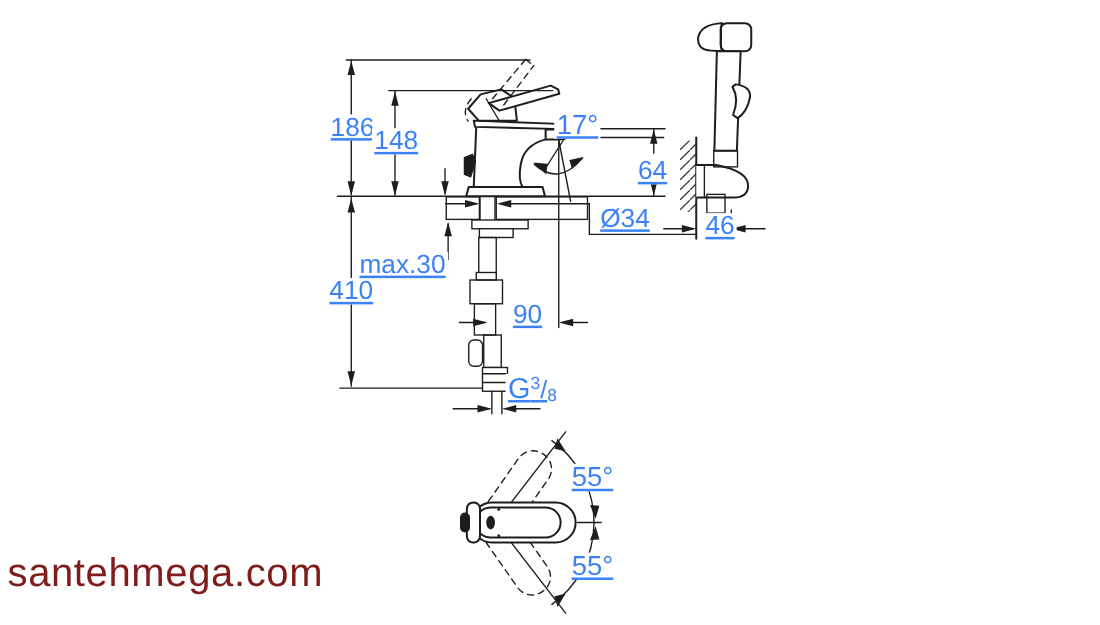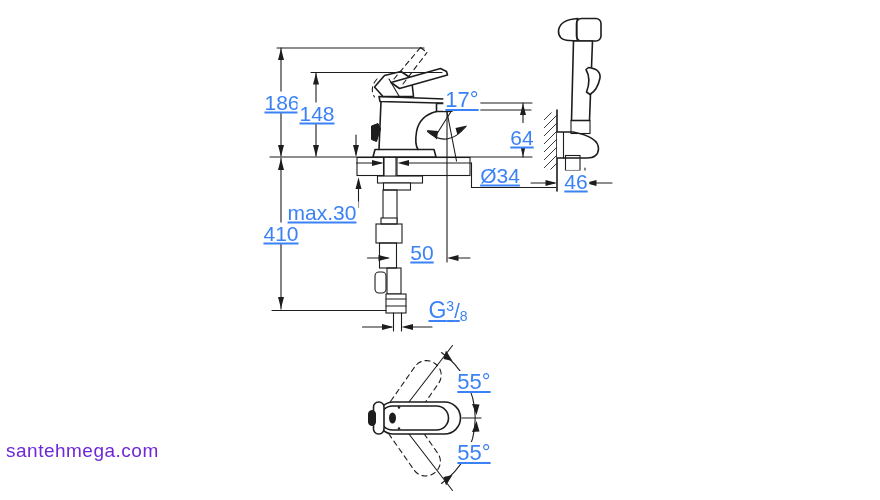--- a/index.html
+++ b/index.html
@@ -6,21 +6,21 @@
   .canvas{position:relative;width:880px;height:500px;background:#fff;overflow:hidden;
           font-family:"Liberation Sans",sans-serif;}
   .canvas svg{position:absolute;left:0;top:0;}
   .lbl{position:absolute;transform:translate(-50%,-50%);font-size:21px;color:#3b82f6;
        background:#fff;padding:0 2px;line-height:1;white-space:nowrap;text-decoration:underline;}
   .lbl.deg{font-size:22px;}
   .thread{font-size:23px;}
   .thread sup{font-size:14px;vertical-align:7px;}
   .thread sub{font-size:14px;vertical-align:-3px;}
   .thread .slash{font-size:20px;}
-  .watermark{position:absolute;left:6px;top:440px;font-size:19px;color:#6d28d9;
+  .watermark{position:absolute;left:6px;top:440px;font-size:32px;color:#7f1d1d;
              letter-spacing:0.5px;background:transparent;}
   
   .o{fill:none;stroke:#1d1d1d;stroke-width:1.6;stroke-linejoin:round;stroke-linecap:round;}
   .ow{fill:#fff;stroke:#1d1d1d;stroke-width:1.6;stroke-linejoin:round;}
   .d{fill:none;stroke:#1d1d1d;stroke-width:1.1;stroke-linecap:round;}
   .dw{fill:#fff;stroke:#1d1d1d;stroke-width:1.1;}
   .dash{stroke-dasharray:5 4;}
   .ar{fill:#1d1d1d;stroke:none;}
   .dk{fill:#1d1d1d;stroke:#1d1d1d;stroke-width:1;}
 </style>
@@ -189,23 +189,23 @@
       <polygon points="585,183 596.5,180 596.5,186" class="ar"></polygon>
     </g>
   </g>
 </svg>
 
 <div class="lbl" style="left:282px;top:102px;">186</div>
 <div class="lbl" style="left:317px;top:113px;">148</div>
 <div class="lbl" style="left:281px;top:233px;">410</div>
 <div class="lbl" style="left:322px;top:212px;">max.30</div>
 <div class="lbl" style="left:500px;top:175px;">Ø34</div>
-<div class="lbl" style="left:422px;top:252px;">50</div>
+<div class="lbl" style="left:422px;top:252px;">90</div>
 <div class="lbl deg" style="left:462px;top:100px;">17°</div>
 <div class="lbl" style="left:522px;top:137px;">64</div>
 <div class="lbl" style="left:576px;top:181px;">46</div>
 <div class="lbl deg" style="left:474px;top:382px;">55°</div>
 <div class="lbl deg" style="left:474px;top:453px;">55°</div>
-<div class="lbl thread" style="left:448px;top:311px;"><span>G</span><sup>3</sup><span class="slash">/</span><sub>8</sub></div>
+<div class="lbl thread" style="left:426px;top:311px;"><span>G</span><sup>3</sup><span class="slash">/</span><sub>8</sub></div>
 
 <div class="watermark">santehmega.com</div>
 
 </div>
 
 </body></html>

